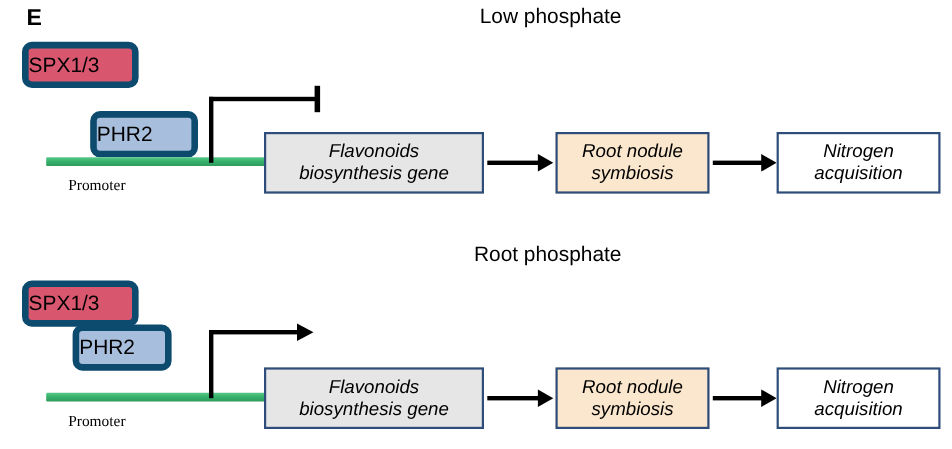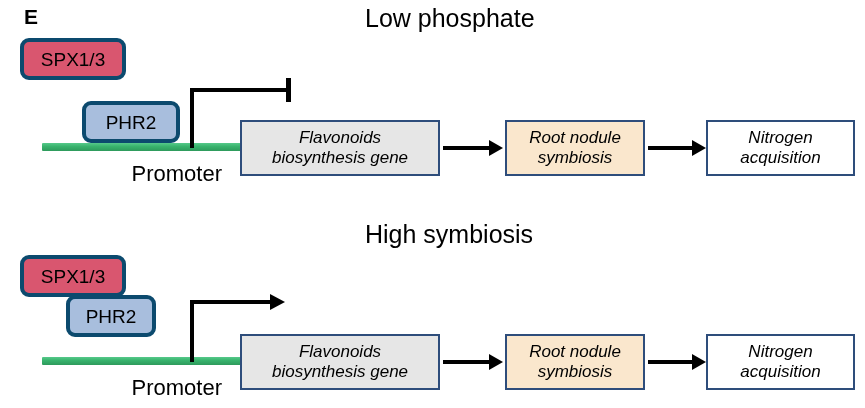--- a/index.html
+++ b/index.html
@@ -30,52 +30,53 @@
     position: absolute;
     font-size: 21px;
     font-weight: bold;
     line-height: 1;
     letter-spacing: 0px;
   }
 
   
   .condition-title {
     position: absolute;
-    font-size: 25px;
-    line-height: 1;
-    text-align: left;
+    font-size: 19px;
+    line-height: 1;
+    text-align: right;
     white-space: nowrap;
   }
 
   
   .protein {
     position: absolute;
     box-sizing: border-box;
-    border: 4px solid #0c4a6e;
+    border: 6px solid #0c4a6e;
     border-radius: 9px;
     display: flex;
     align-items: center;
-    justify-content: center;
+    justify-content: flex-start;
     font-size: 19px;
     line-height: 1;
     white-space: nowrap;
   }
 
   
   .promoter-line {
     position: absolute;
     background: linear-gradient(to bottom, #56C98A 0%, #38B26C 45%, #2E9A5C 100%);
     border-radius: 1px;
   }
   .promoter-label {
     position: absolute;
-    font-size: 22px;
+    font-size: 14px;
     line-height: 1;
     white-space: nowrap;
-    text-align: right;
+    text-align: left;
+    font-family: Liberation Serif, serif;
   }
 
   
   .process-box {
     position: absolute;
     box-sizing: border-box;
     border: 2px solid #2E4D7B;
     display: flex;
     align-items: center;
     justify-content: center;
@@ -171,21 +172,21 @@
 
   <div class="flow-arrow" style="left:648px; top:140px; width:58px;">
     <span class="shaft" style="width:45px;"></span>
     <span class="head" style="left:44px;"></span>
   </div>
 
   <div class="process-box" style="left:706px; top:120px; width:149px; height:56px; background:#FFFFFF;">
     <span class="box-text"><span>Nitrogen</span><br><span>acquisition</span></span>
   </div>
 
-  <div class="condition-title" style="left:365px; top:222px; width:200px;">High symbiosis</div>
+  <div class="condition-title" style="left:365px; top:222px; width:200px;">Root phosphate</div>
 
   <div class="protein" style="left:20px; top:255px; width:106px; height:42px; background:#D9566F; z-index:3;">
     <span>SPX1/3</span>
   </div>
 
   <div class="protein" style="left:66px; top:295px; width:90px; height:42px; background:#A8BEDD; z-index:2;">
     <span>PHR2</span>
   </div>
 
   <div class="promoter-line" style="left:42px; top:357px; width:200px; height:8px;"></div>

